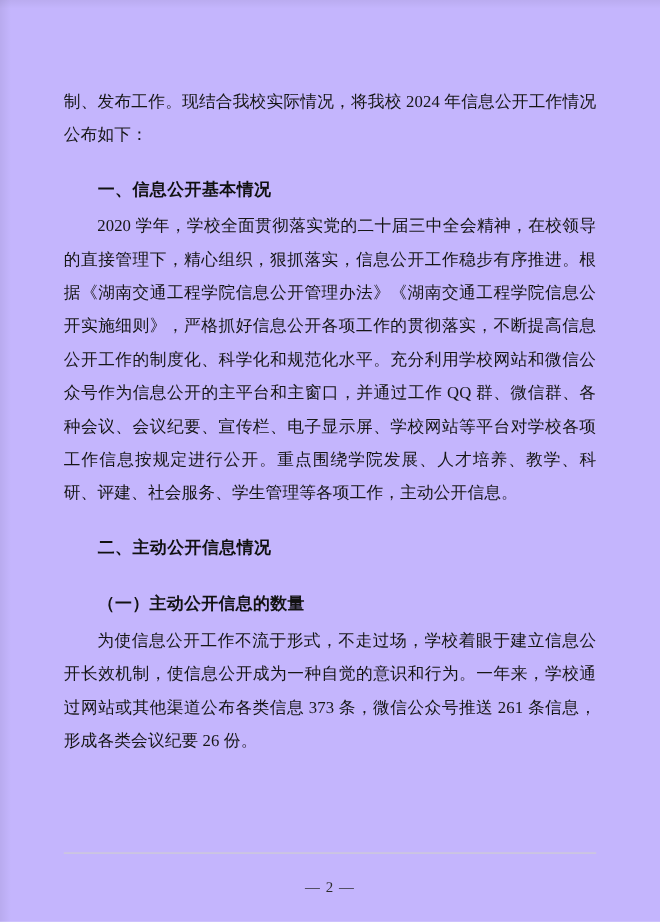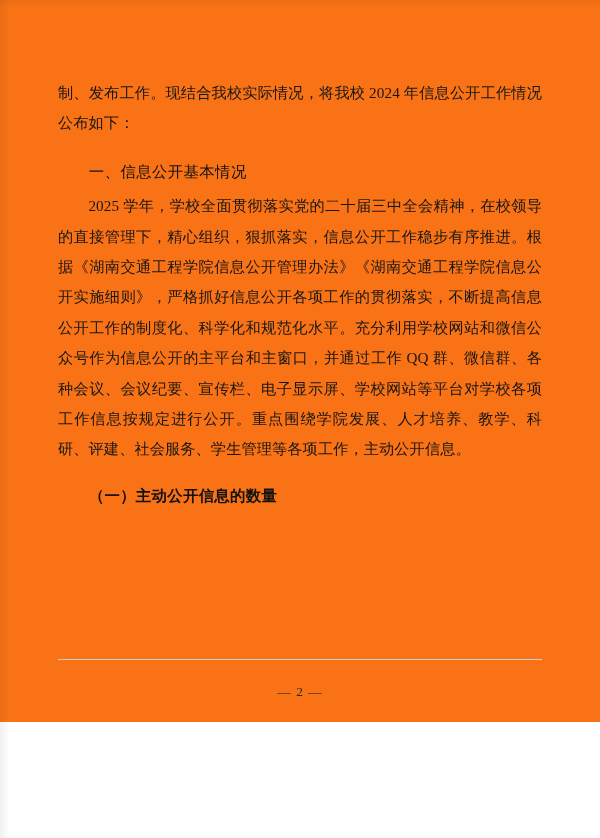--- a/index.html
+++ b/index.html
@@ -10,22 +10,22 @@
     width: 600px;
     height: 838px;
     background: #ffffff;
     font-family: "Liberation Serif", "DejaVu Serif", serif;
     color: #1a1a1a;
     overflow: hidden;
   }
   .page {
     position: relative;
     width: 600px;
-    height: 722px;
-    background: #f97316;
+    height: 838px;
+    background: #c4b5fd;
     box-sizing: border-box;
     padding: 78px 58px 0 58px;
   }
   .doc-body {
     font-size: 15.2px;
     line-height: 30.4px;
     letter-spacing: 0.1px;
     text-align: justify;
     text-justify: inter-ideograph;
     color: #161616;
@@ -37,28 +37,28 @@
   }
   .para-indent {
     margin: 0;
     text-indent: 2em;
     text-align: justify;
   }
   .heading1 {
     margin: 12px 0 4px 0;
     text-indent: 2em;
     font-family: "DejaVu Sans", "Liberation Sans", sans-serif;
-    font-weight: normal;
+    font-weight: bold;
     font-size: 15.4px;
     line-height: 30.4px;
     letter-spacing: 0.4px;
     color: #111111;
   }
   .heading2 {
-    margin: 10px 0 2px 0;
+    margin: 22px 0 2px 0;
     text-indent: 2em;
     font-family: "Liberation Serif", "DejaVu Serif", serif;
     font-weight: bold;
     font-size: 15.4px;
     line-height: 30.4px;
     letter-spacing: 0.3px;
     color: #121212;
   }
   .spacer-sm { height: 6px; }
 
@@ -104,27 +104,29 @@
   <div class="edge-shadow-top"></div>
 
   <div class="doc-body">
 
     <p class="para">制、发布工作。现结合我校实际情况，将我校 2024 年信息公开工作情况公布如下：</p>
 
     <div class="spacer-sm"></div>
 
     <p class="heading1">一、信息公开基本情况</p>
 
-    <p class="para-indent">2025 学年，学校全面贯彻落实党的二十届三中全会精神，在校领导的直接管理下，精心组织，狠抓落实，信息公开工作稳步有序推进。根据《湖南交通工程学院信息公开管理办法》《湖南交通工程学院信息公开实施细则》，严格抓好信息公开各项工作的贯彻落实，不断提高信息公开工作的制度化、科学化和规范化水平。充分利用学校网站和微信公众号作为信息公开的主平台和主窗口，并通过工作 QQ 群、微信群、各种会议、会议纪要、宣传栏、电子显示屏、学校网站等平台对学校各项工作信息按规定进行公开。重点围绕学院发展、人才培养、教学、科研、评建、社会服务、学生管理等各项工作，主动公开信息。</p>
+    <p class="para-indent">2020 学年，学校全面贯彻落实党的二十届三中全会精神，在校领导的直接管理下，精心组织，狠抓落实，信息公开工作稳步有序推进。根据《湖南交通工程学院信息公开管理办法》《湖南交通工程学院信息公开实施细则》，严格抓好信息公开各项工作的贯彻落实，不断提高信息公开工作的制度化、科学化和规范化水平。充分利用学校网站和微信公众号作为信息公开的主平台和主窗口，并通过工作 QQ 群、微信群、各种会议、会议纪要、宣传栏、电子显示屏、学校网站等平台对学校各项工作信息按规定进行公开。重点围绕学院发展、人才培养、教学、科研、评建、社会服务、学生管理等各项工作，主动公开信息。</p>
 
     <div class="spacer-sm"></div>
 
+    <p class="heading1">二、主动公开信息情况</p>
 
     <p class="heading2">（一）主动公开信息的数量</p>
 
+    <p class="para-indent">为使信息公开工作不流于形式，不走过场，学校着眼于建立信息公开长效机制，使信息公开成为一种自觉的意识和行为。一年来，学校通过网站或其他渠道公布各类信息 373 条，微信公众号推送 261 条信息，形成各类会议纪要 26 份。</p>
 
 
 
   </div>
 
   <div class="footer-rule"></div>
   <div class="footer">
     <span class="page-number">— 2 —</span>
   </div>
 </div>

